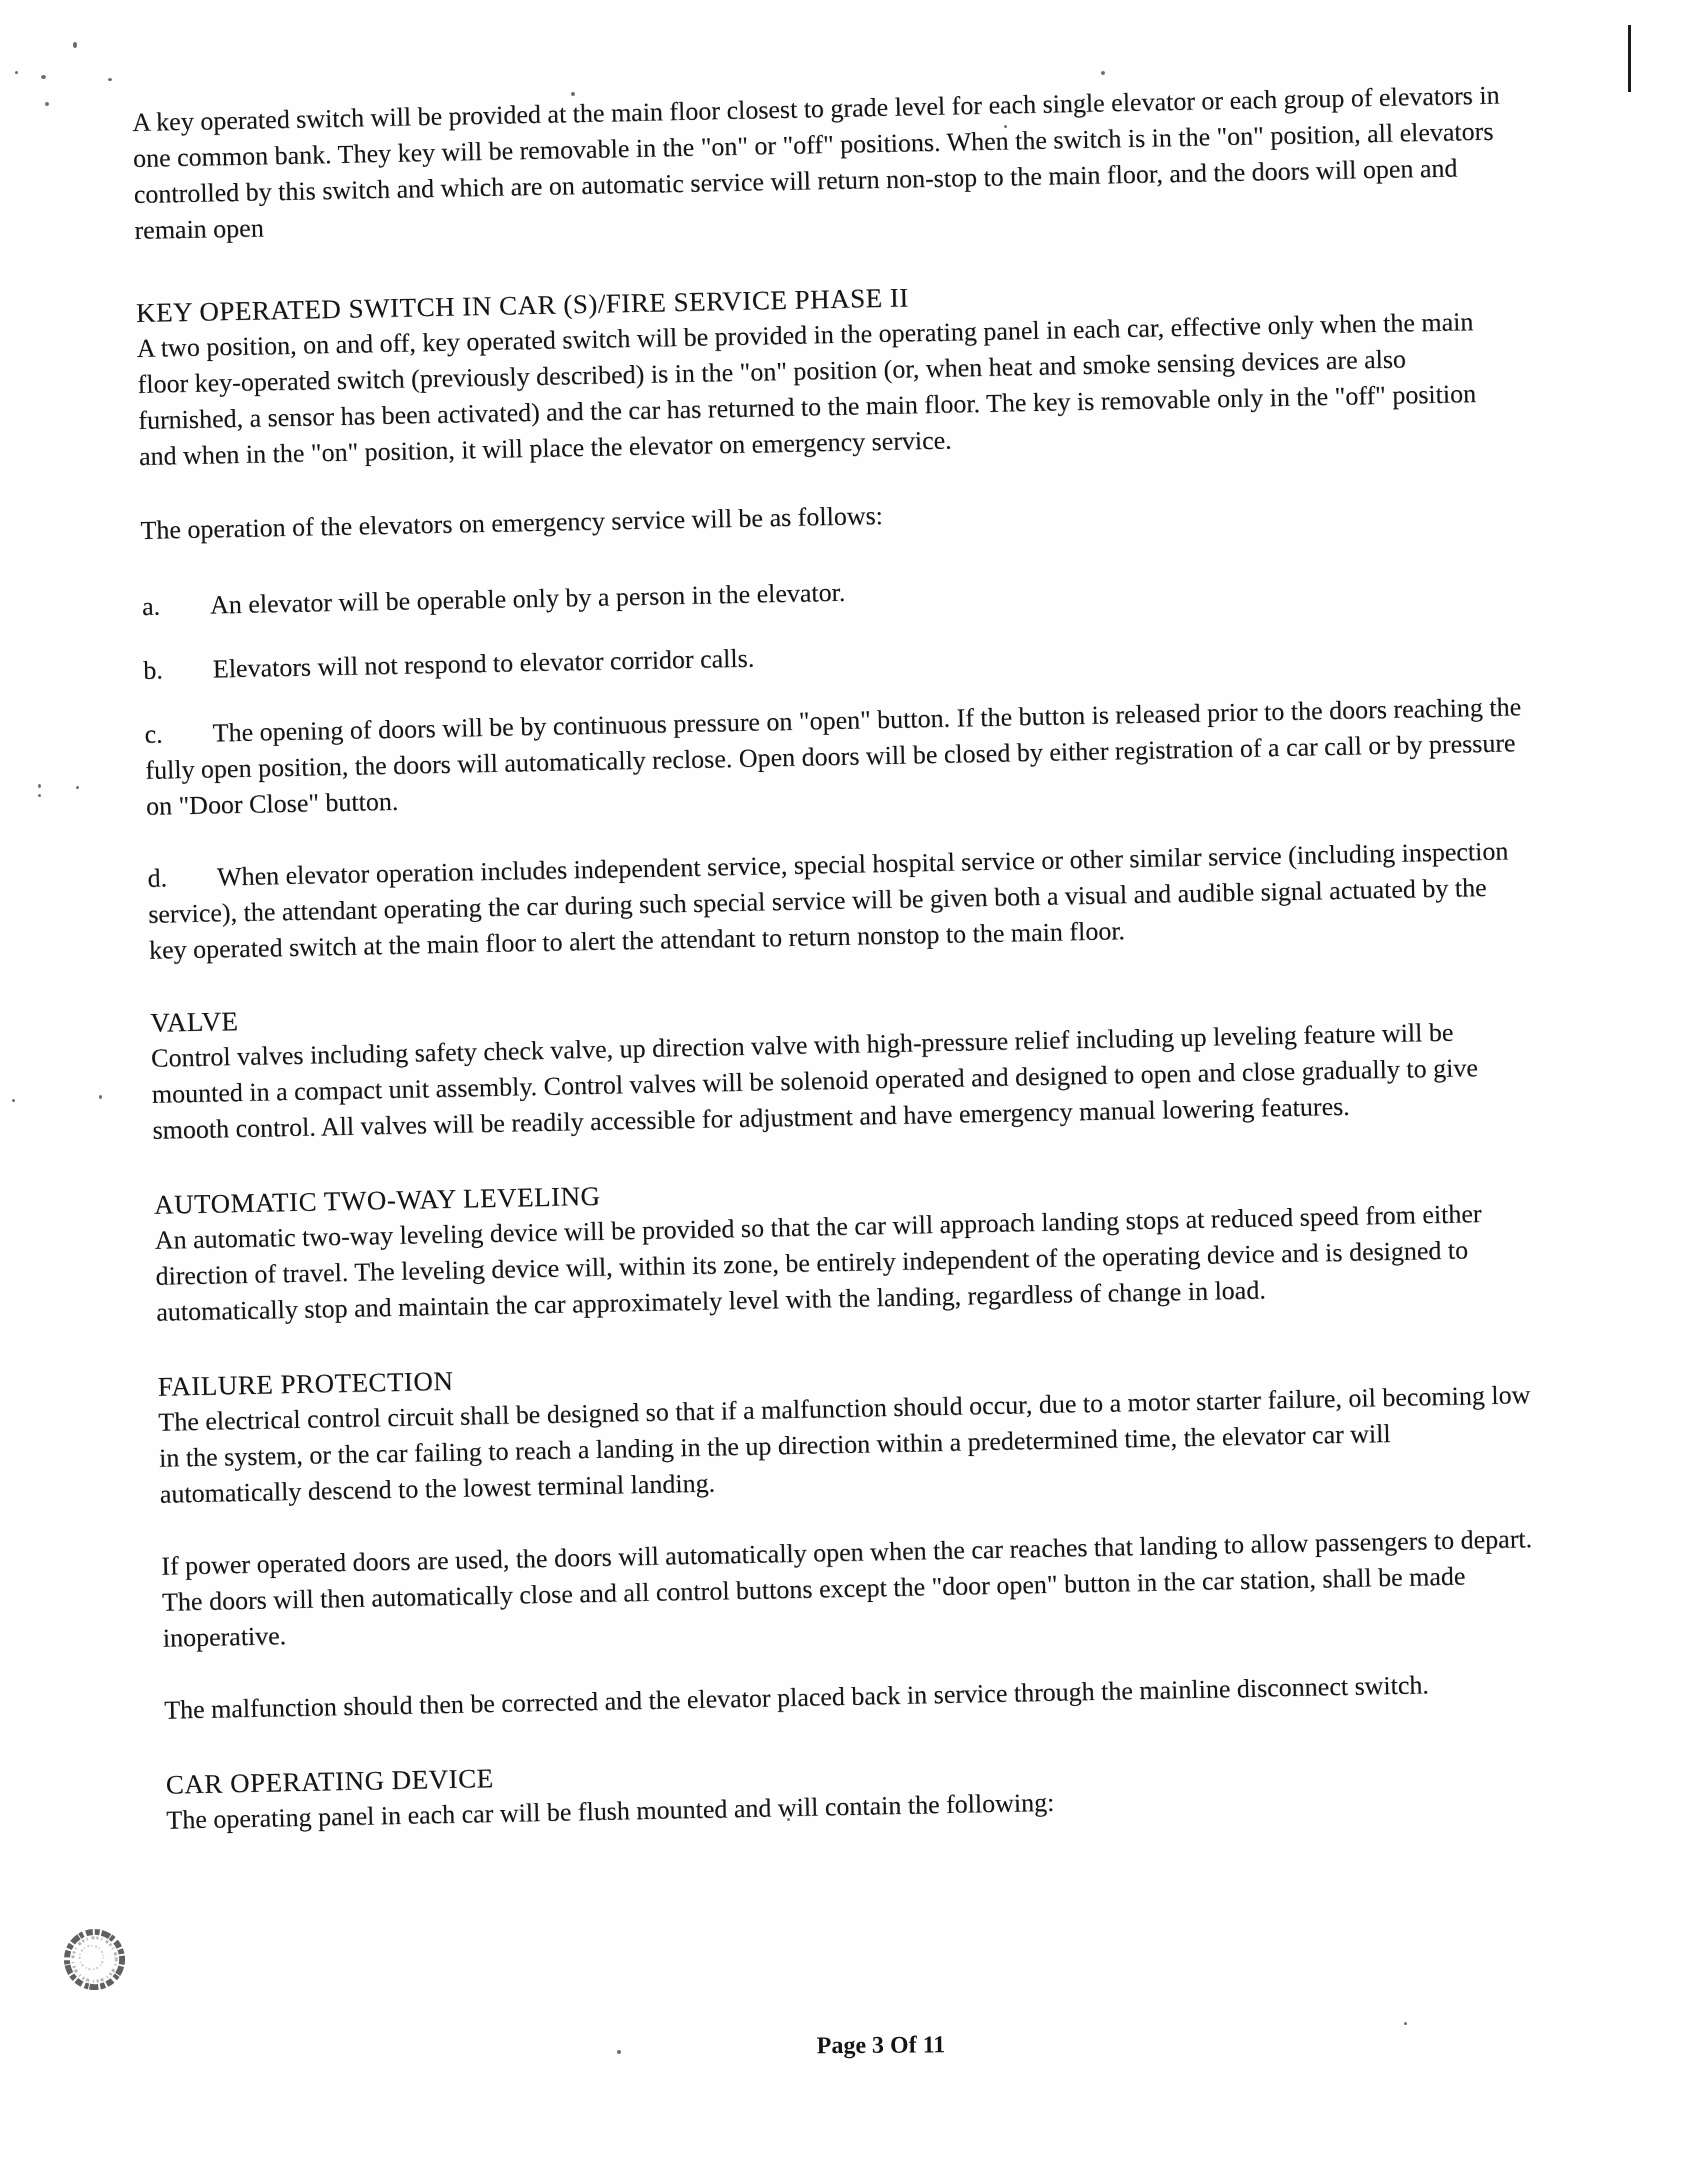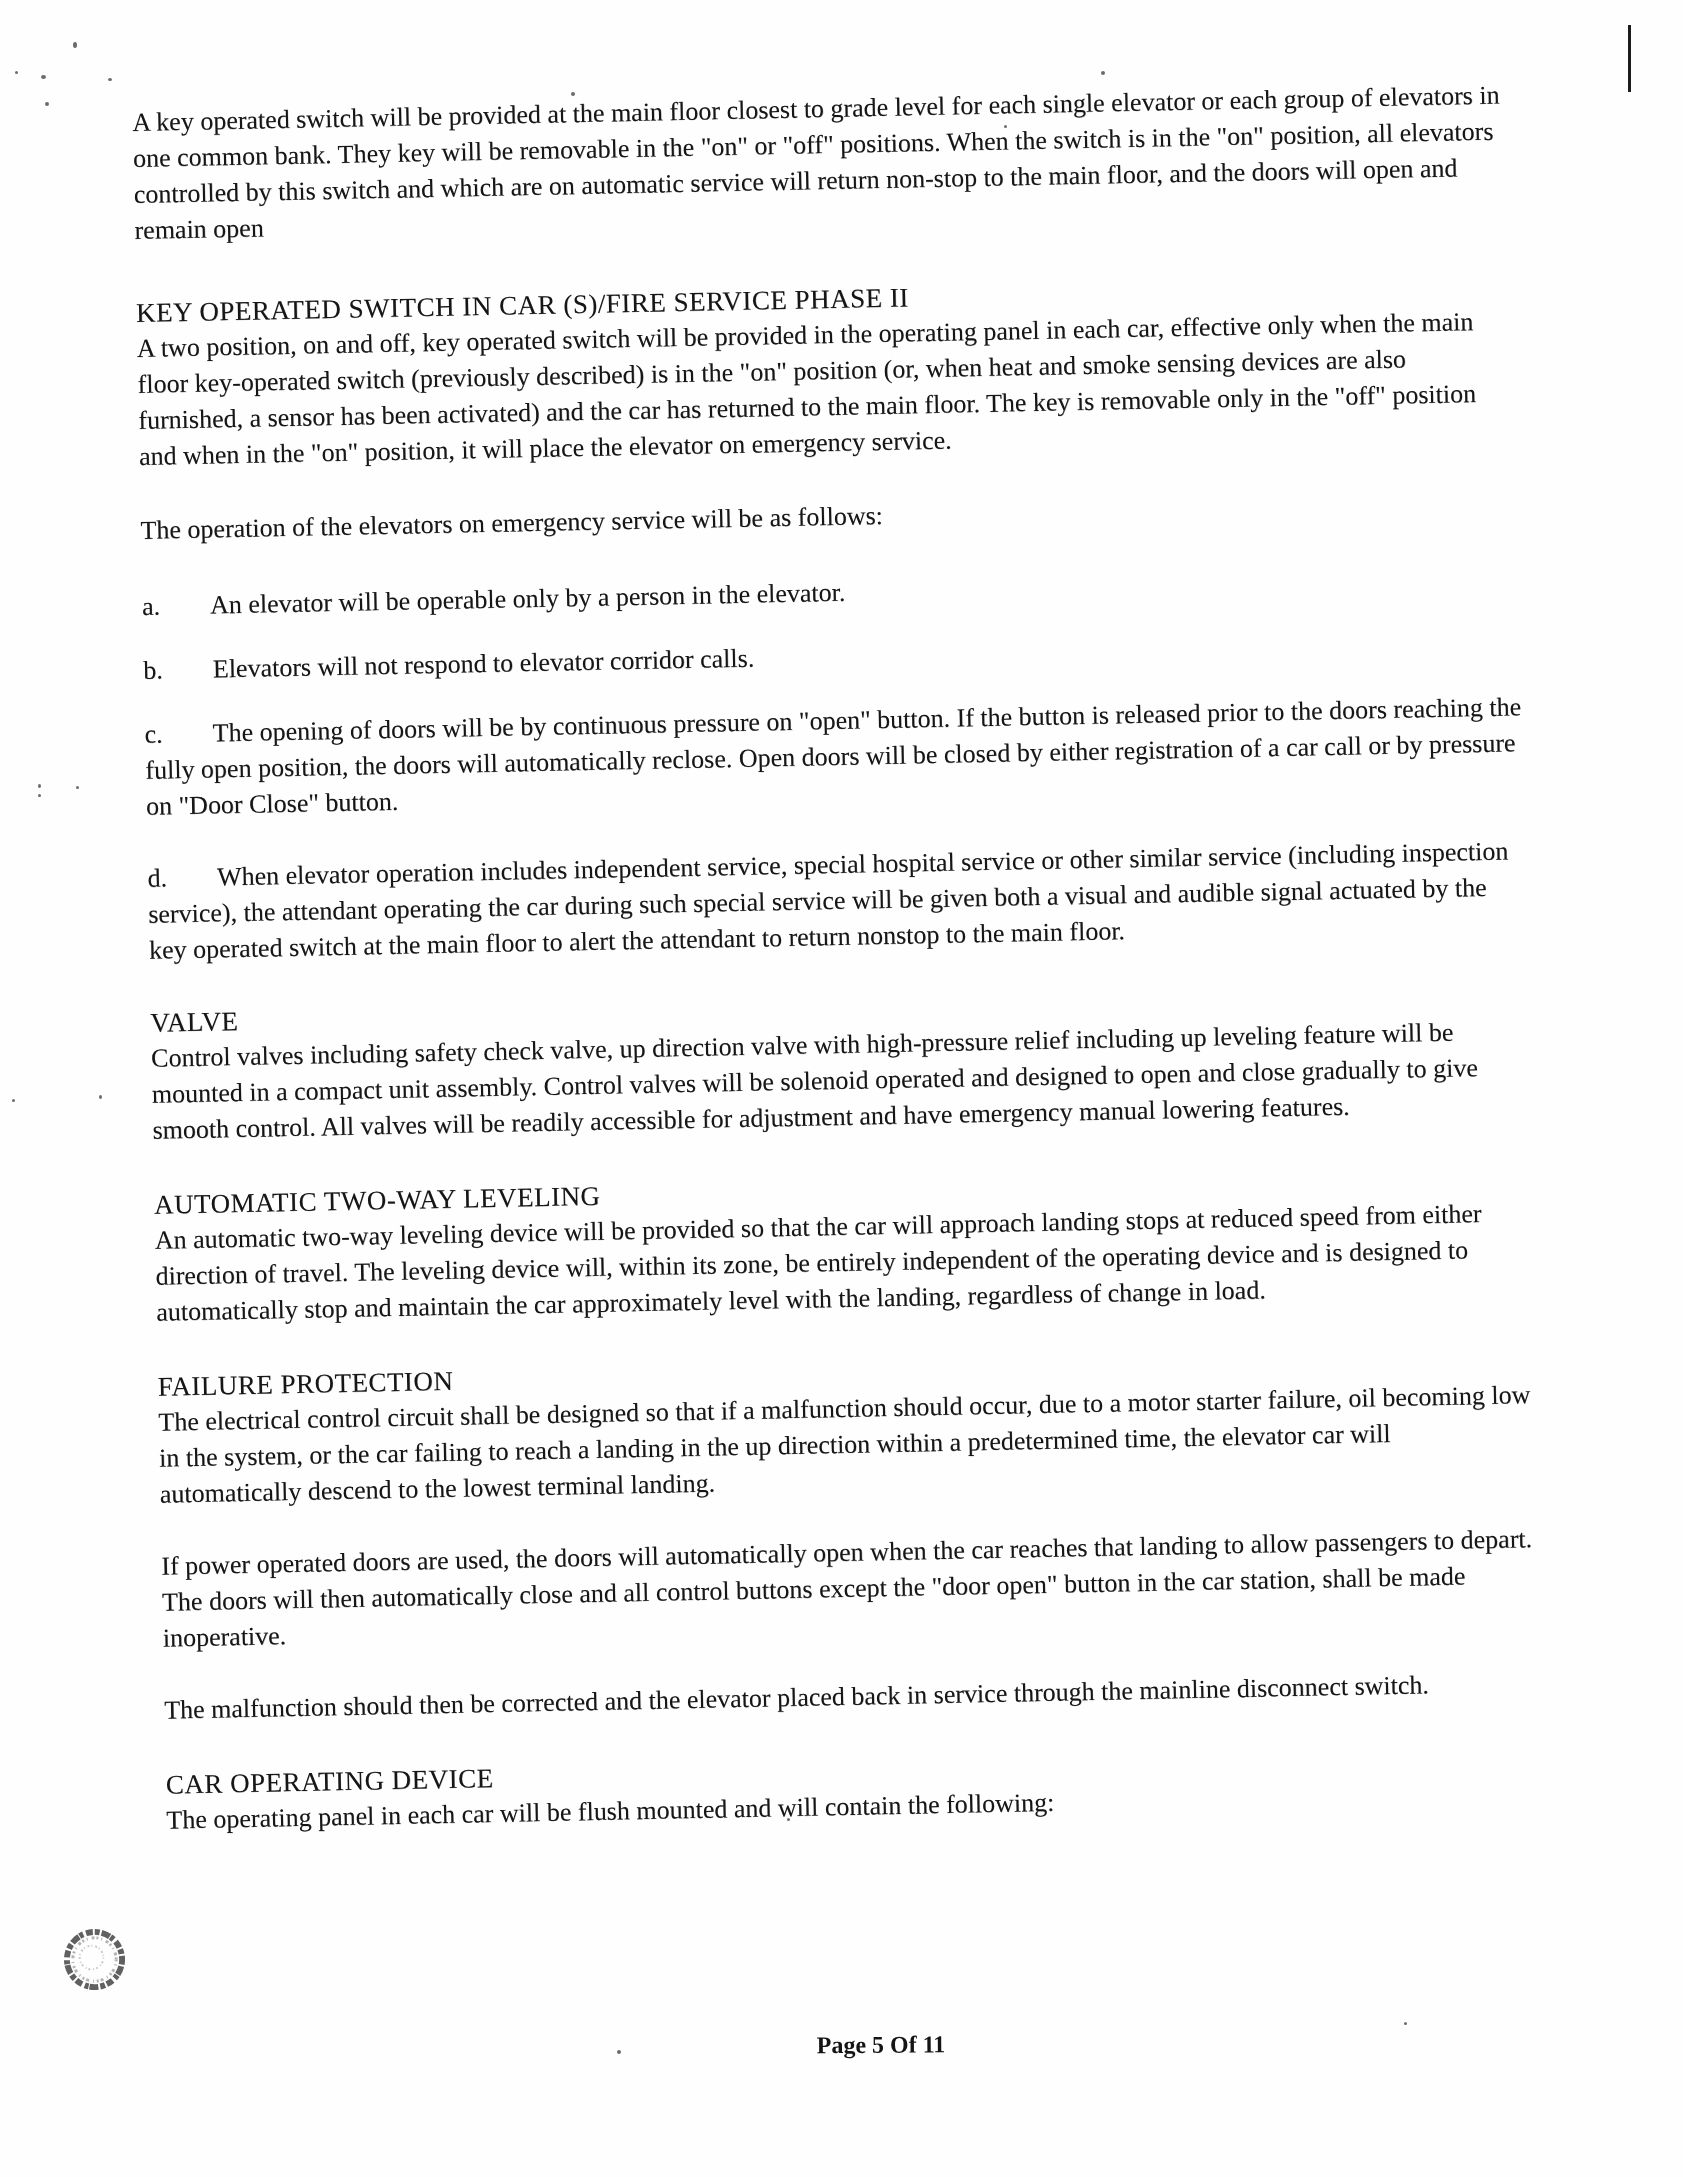--- a/index.html
+++ b/index.html
@@ -117,17 +117,17 @@
     </div>
 
     <div class="sec">
       <div class="sec-heading">CAR OPERATING DEVICE</div>
       <p class="sec-body">The operating panel in each car will be flush mounted and will contain the following:</p>
     </div>
 
   </div>
 
   <div class="footer">
-    <span class="footer-inner">Page 5 Of 11</span>
+    <span class="footer-inner">Page 3 Of 11</span>
   </div>
 
 </div>
 
 
 </body></html>

